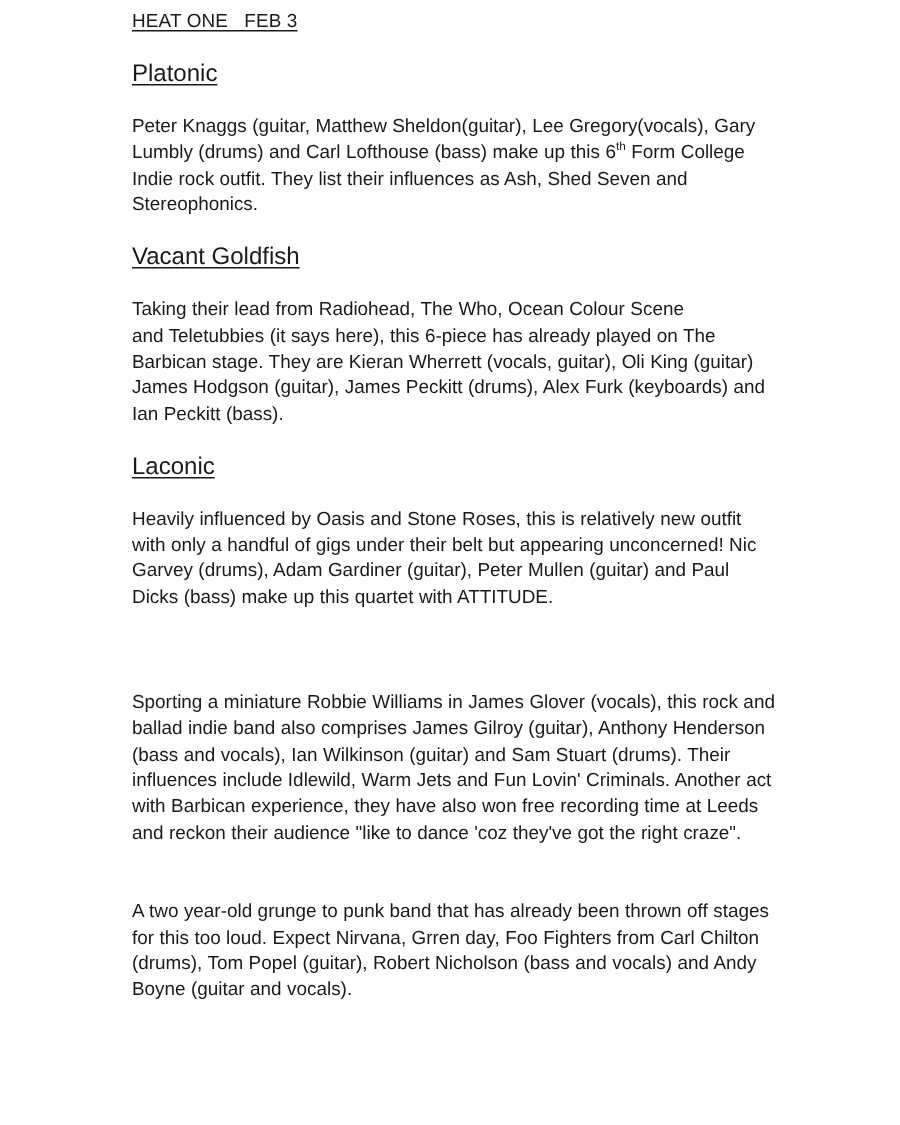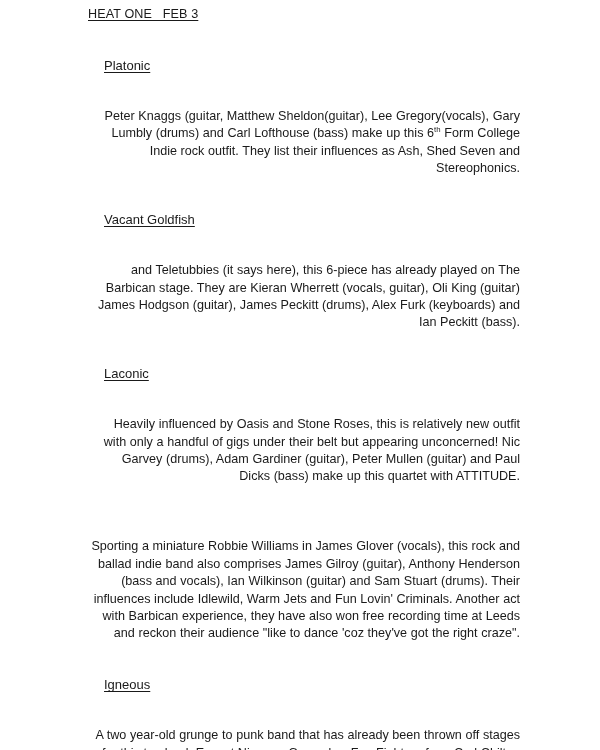--- a/index.html
+++ b/index.html
@@ -28,36 +28,36 @@
   .heat-heading {
     font-size: 12.6px;
     line-height: 17.5px;
     text-decoration: underline;
     text-underline-offset: 2px;
     white-space: pre;
     margin: 0;
     letter-spacing: 0.1px;
   }
   .band-heading {
-    font-size: 13px;
+    font-size: 16px;
     line-height: 17.5px;
     text-decoration: underline;
     text-underline-offset: 2px;
-    margin: 16px;
+    margin: 0;
     display: inline-block;
   }
   .band-heading-row {
     margin: 0;
     line-height: 17.5px;
   }
   .para {
     font-size: 12.6px;
     line-height: 17.4px;
     margin: 0;
-    text-align: right;
+    text-align: left;
     word-spacing: 0.15px;
   }
   .spacer-lg { height: 17.5px; }
   .spacer-md { height: 17.5px; }
   .spacer-sm { height: 17.5px; }
   sup {
     font-size: 0.62em;
     vertical-align: super;
     line-height: 0;
   }
@@ -79,21 +79,21 @@
       </div>
       <div class="spacer-sm"></div>
       <p class="para"><span>Peter Knaggs (guitar, Matthew Sheldon(guitar), Lee Gregory(vocals), Gary Lumbly (drums) and Carl Lofthouse (bass) make up this 6</span><sup>th</sup><span> Form College Indie rock outfit.  They list their influences as Ash, Shed Seven and Stereophonics.</span></p>
 
       <div class="spacer-md"></div>
 
       <div class="band-heading-row">
         <span class="band-heading">Vacant Goldfish</span>
       </div>
       <div class="spacer-sm"></div>
-      <p class="para"><span>and Teletubbies (it says here), this 6-piece has already played on The Barbican stage.  They are Kieran Wherrett (vocals, guitar), Oli King (guitar) James Hodgson (guitar), James Peckitt (drums), Alex Furk (keyboards) and Ian Peckitt (bass).</span></p>
+      <p class="para"><span class="nowrap-break">Taking their lead from Radiohead, The Who, Ocean Colour Scene</span><span>and Teletubbies (it says here), this 6-piece has already played on The Barbican stage.  They are Kieran Wherrett (vocals, guitar), Oli King (guitar) James Hodgson (guitar), James Peckitt (drums), Alex Furk (keyboards) and Ian Peckitt (bass).</span></p>
 
       <div class="spacer-md"></div>
 
       <div class="band-heading-row">
         <span class="band-heading">Laconic</span>
       </div>
       <div class="spacer-sm"></div>
       <p class="para">Heavily influenced by Oasis and Stone Roses, this is relatively new outfit with only a handful of gigs under their belt but appearing unconcerned!  Nic Garvey (drums), Adam Gardiner (guitar), Peter Mullen (guitar) and Paul Dicks (bass) make up this quartet with ATTITUDE.</p>
     </div>
 
@@ -101,23 +101,20 @@
 
     <div>
 
       <div class="spacer-lg"></div>
 
       <div class="spacer-sm"></div>
       <p class="para">Sporting a miniature Robbie Williams in James Glover (vocals), this rock and ballad indie band also comprises James Gilroy (guitar), Anthony Henderson (bass and vocals), Ian Wilkinson (guitar) and Sam Stuart (drums).  Their influences include Idlewild, Warm Jets and Fun Lovin' Criminals.  Another act with Barbican experience, they have also won free recording time at Leeds and reckon their audience "like to dance 'coz they've got the right craze".</p>
 
       <div class="spacer-md"></div>
 
-      <div class="band-heading-row">
-        <span class="band-heading">Igneous</span>
-      </div>
       <div class="spacer-sm"></div>
       <p class="para">A two year-old grunge to punk band that has already been thrown off stages for this too loud.  Expect Nirvana, Grren day, Foo Fighters from Carl Chilton (drums), Tom Popel (guitar), Robert Nicholson (bass and vocals) and Andy Boyne (guitar and vocals).</p>
 
       <div class="spacer-md"></div>
 
       <div class="band-heading-row">
         
       </div>
 
     </div>

